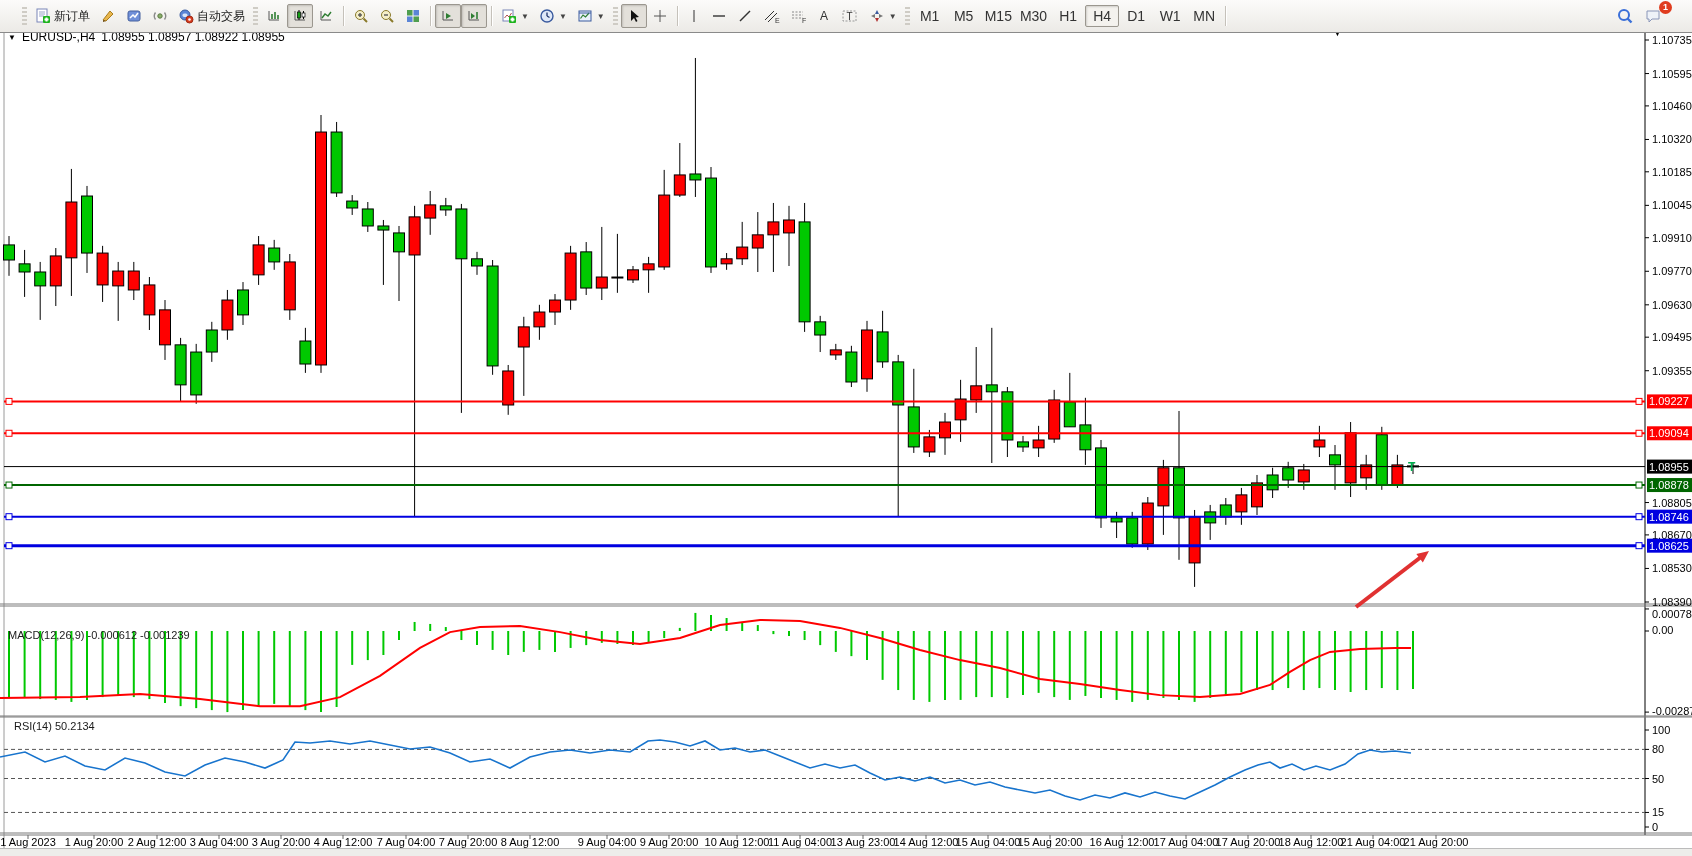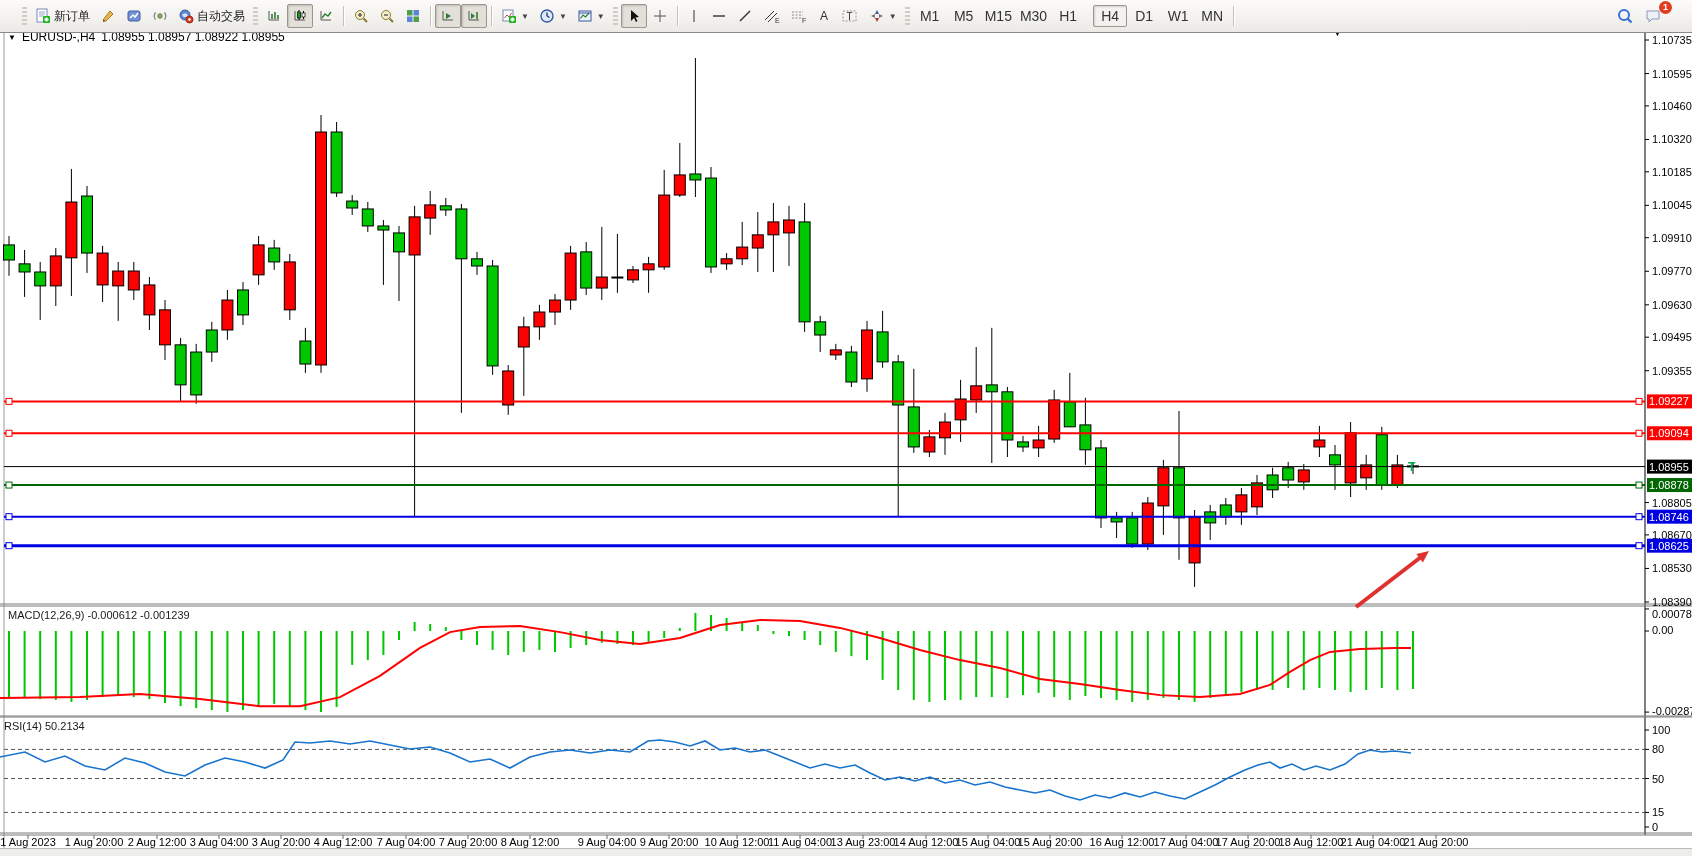--- a/index.html
+++ b/index.html
@@ -9,21 +9,21 @@
     background:linear-gradient(#fcfbfa,#eceae6);border-bottom:1px solid #8a8a8a;
     display:flex;align-items:center;padding:0 19px;box-sizing:border-box;z-index:30;}
   .tb-grip{width:5px;height:18px;margin:0 3px;background:repeating-linear-gradient(to bottom,#cfccc5 0 2px,transparent 2px 4px);}
   .tb-sep{width:1px;height:20px;background:#c5c1ba;margin:0 4px;box-shadow:1px 0 0 #fff;}
   .tb-btn{display:flex;align-items:center;gap:3px;height:22px;padding:0 4px;border:1px solid transparent;
     border-radius:2px;font-size:12px;color:#222;cursor:default;white-space:nowrap;}
   .tb-btn.pressed{background:#e3e0da;border:1px solid #9b978f;box-shadow:inset 1px 1px 2px rgba(0,0,0,.15);}
   .tb-btn svg{display:block;}
   .tb-caret{font-size:8px;color:#444;margin-left:1px;}
   .tf-btn{height:20px;min-width:26px;justify-content:center;font-size:14px;color:#333;padding:0 3px;}
-  .tf-btn.pressed{background:#f4f2ee;border:1px solid #9b978f;margin-left:8px;}
+  .tf-btn.pressed{background:#f4f2ee;border:1px solid #9b978f;}
   #tb-right{margin-left:auto;display:flex;align-items:center;}
   #chat-badge{position:absolute;top:-4px;right:-6px;width:13px;height:13px;border-radius:50%;
     background:#e03c1e;color:#fff;font-size:9px;font-weight:bold;text-align:center;line-height:13px;}
   
   #chartwin{position:absolute;left:0;top:27px;width:1692px;height:829px;background:#fff;}
   #title-row{position:absolute;left:8px;top:3px;font-size:12px;color:#000;z-index:20;display:flex;gap:6px;align-items:center;}
   #title-row .tri{font-size:8px;}
   #corner-tri{position:absolute;left:1333px;top:1px;font-size:9px;color:#000;z-index:20;}
   .pane-label{position:absolute;font-size:11px;color:#1a1a1a;z-index:20;}
   svg#chart{position:absolute;left:0;top:0;z-index:5;}
@@ -334,25 +334,25 @@
   </div>
 
   <div id="chartwin">
     <div id="title-row">
       <span class="tri">▼</span>
       <span>EURUSD-,H4</span>
       <span>1.08955 1.08957 1.08922 1.08955</span>
     </div>
     <div id="corner-tri">▼</div>
 
-    <div class="pane-label" style="left:8px;top:582px;">
+    <div class="pane-label" style="left:8px;top:602px;">
       <span>MACD(12,26,9)</span>
       <span>-0.000612 -0.001239</span>
     </div>
-    <div class="pane-label" style="left:4px;top:693px;">
+    <div class="pane-label" style="left:14px;top:693px;">
       <span>RSI(14)</span>
       <span>50.2134</span>
     </div>
 
     <svg id="chart" width="1692" height="829" viewBox="0 27 1692 829">
         <line x1="4" y1="28" x2="4" y2="848" stroke="#9a9a9a"></line>
         <line x1="0" y1="27.5" x2="1692" y2="27.5" stroke="#808080"></line>
         <line x1="1645" y1="28" x2="1645" y2="835" stroke="#000" stroke-width="1"></line>
         <line x1="0" y1="604" x2="1692" y2="604" stroke="#7a7a7a"></line>
         <line x1="0" y1="606" x2="1692" y2="606" stroke="#7a7a7a"></line>

